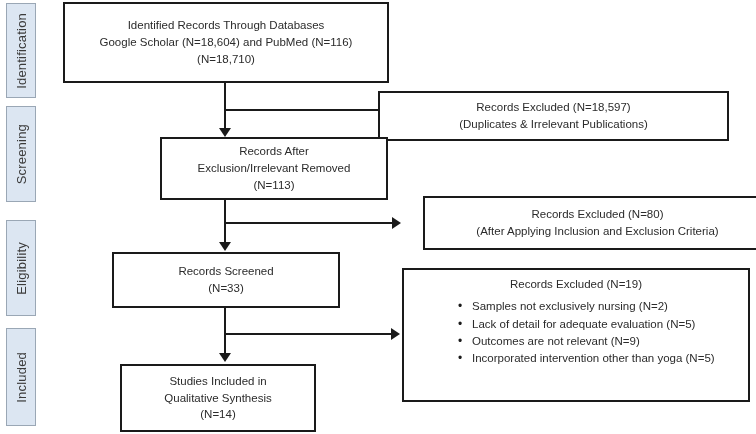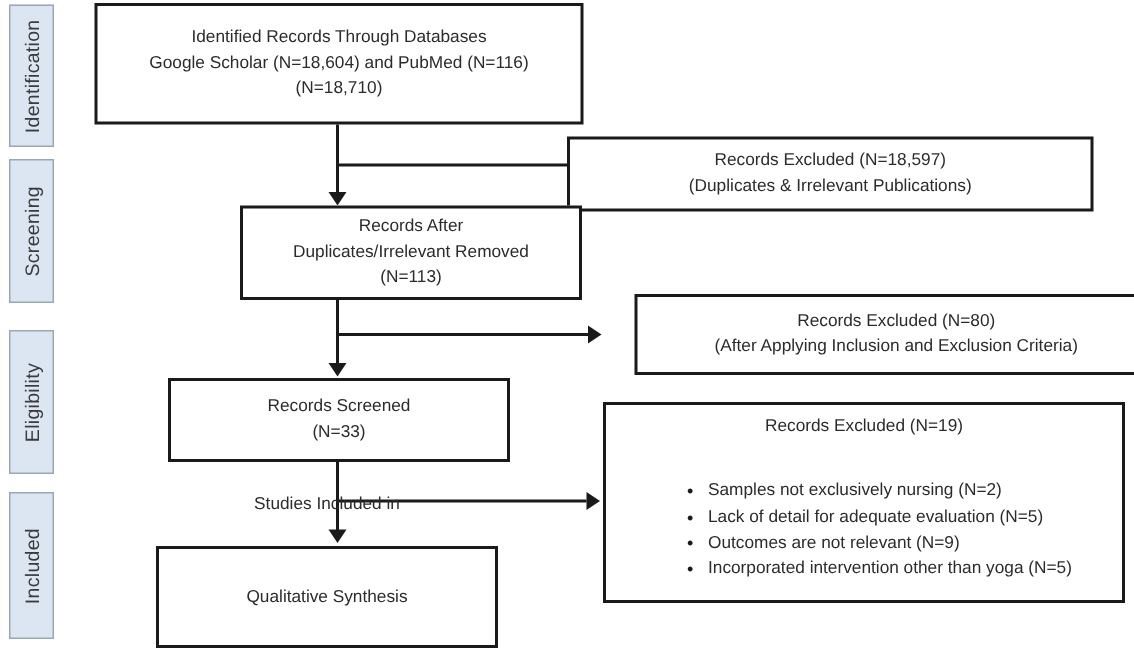--- a/index.html
+++ b/index.html
@@ -59,21 +59,20 @@
     background: #ffffff;
     border: 2px solid #1a1a1a;
     box-sizing: border-box;
     color: #2b2b2b;
     font-size: 11.5px;
     line-height: 1.5;
     padding: 6px 8px 6px 8px;
     display: flex;
     flex-direction: column;
     align-items: center;
-    gap: 21px;
   }
   .excl-list-box .excl-title {
     text-align: center;
     margin-bottom: 1px;
   }
   .excl-list-box ul {
     margin: 4px;
     padding: 0 0 0 42px;
     list-style: none;
     align-self: flex-start;
@@ -148,21 +147,21 @@
   <div class="hline" style="left:224px; top:109px; width:164px;"></div>
   <div class="arrow-right" style="left:388px; top:104px;"></div>
 
   <div class="flow-box" style="left:378px; top:91px; width:351px; height:50px;">
     <span class="line">Records Excluded (N=18,597)</span>
     <span class="line">(Duplicates &amp; Irrelevant Publications)</span>
   </div>
 
   <div class="flow-box" style="left:112px; top:137px; width:228px; height:63px;margin-left:48px;">
     <span class="line">Records After</span>
-    <span class="line">Duplicates/Irrelevant Removed</span>
+    <span class="line">Exclusion/Irrelevant Removed</span>
     <span class="line">(N=113)</span>
   </div>
 
   <div class="vline" style="left:224px; top:200px; height:43px;"></div>
   <div class="arrow-down" style="left:219px; top:242px;"></div>
   <div class="hline" style="left:224px; top:222px; width:168px;"></div>
   <div class="arrow-right" style="left:392px; top:217px;"></div>
 
   <div class="flow-box" style="left:403px; top:196px; width:349px; height:54px;margin-left:20px;">
     <span class="line">Records Excluded (N=80)</span>
@@ -182,19 +181,19 @@
   <div class="excl-list-box" style="left:402px; top:268px; width:348px; height:134px;">
     <div class="excl-title">Records Excluded (N=19)</div>
     <ul>
       <li>Samples not exclusively nursing (N=2)</li>
       <li>Lack of detail for adequate evaluation (N=5)</li>
       <li>Outcomes are not relevant (N=9)</li>
       <li>Incorporated intervention other than yoga (N=5)</li>
     </ul>
   </div>
 
-  <div class="flow-box" style="left:104px; top:364px; width:228px; height:68px;gap:45px;">
+  <div class="flow-box" style="left:120px; top:364px; width:196px; height:68px;">
     <span class="line">Studies Included in</span>
     <span class="line">Qualitative Synthesis</span>
     <span class="line">(N=14)</span>
   </div>
 
 </div>
 
 </body></html>

